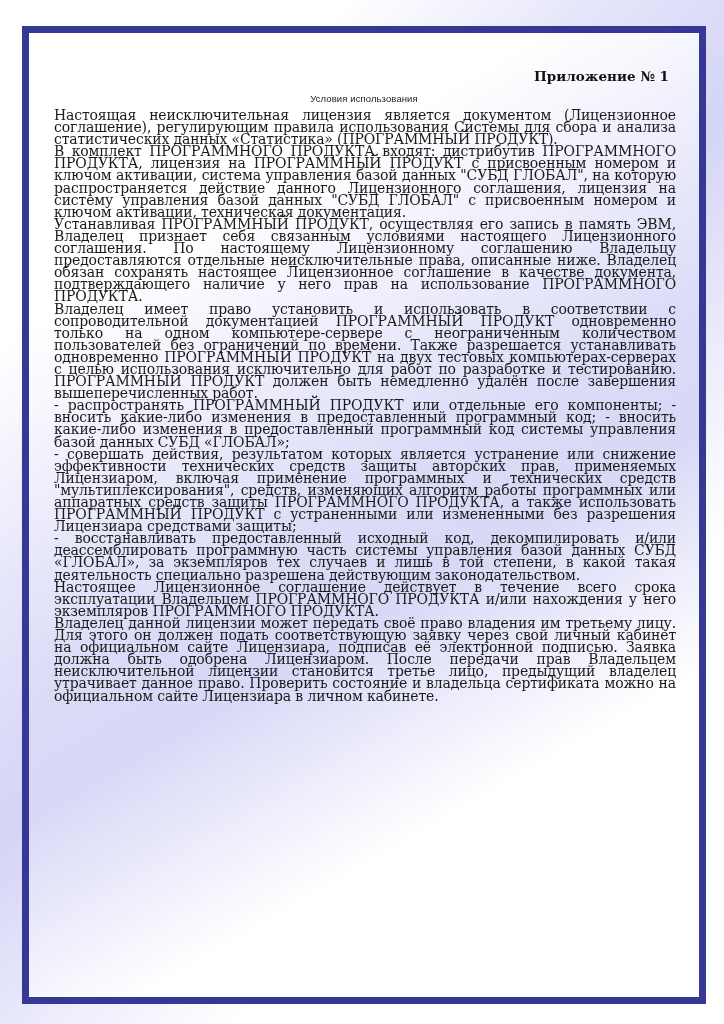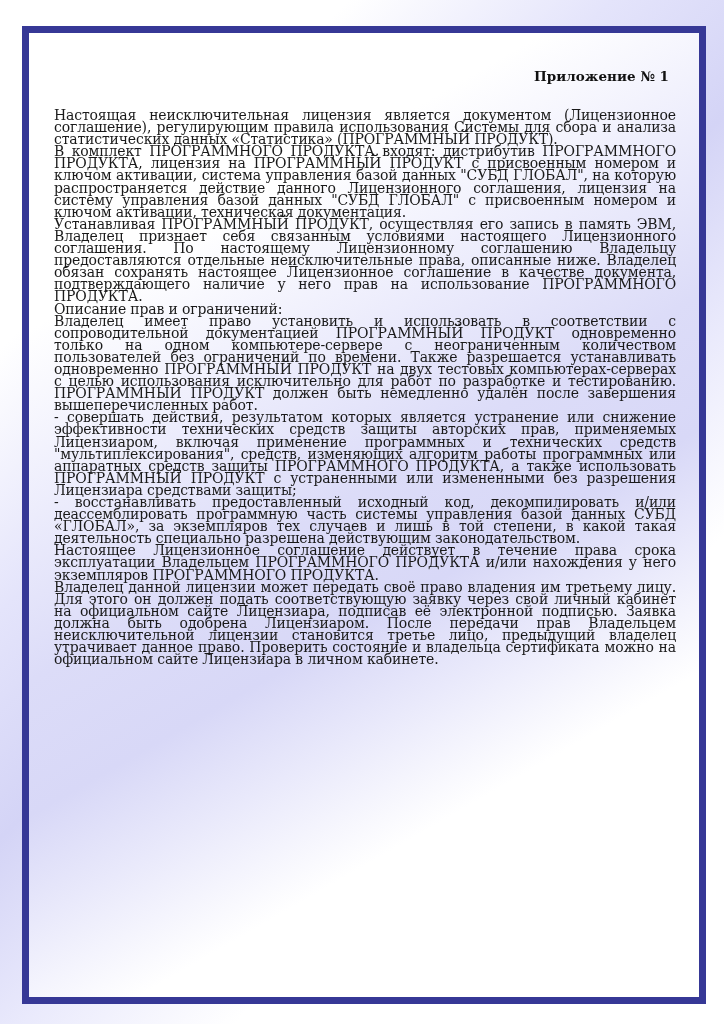--- a/index.html
+++ b/index.html
@@ -28,24 +28,25 @@
       font-size: 14px; line-height: 12.1px; color: #1a1a1a;
       text-align: justify; letter-spacing: -0.15px;
     }
     .body-text p { margin: 0; }
   </style>
 </head>
 <body>
 
 <div class="frame">
   <div class="appendix">Приложение № 1</div>
+  <div class="subtitle">Условия использования</div>
   <div class="body-text">
     <p>Настоящая неисключительная лицензия является документом (Лицензионное соглашение), регулирующим правила использования Системы для сбора и анализа статистических данных «Статистика» (ПРОГРАММНЫЙ ПРОДУКТ).</p>
     <p>В комплект ПРОГРАММНОГО ПРОДУКТА входят: дистрибутив ПРОГРАММНОГО ПРОДУКТА, лицензия на ПРОГРАММНЫЙ ПРОДУКТ с присвоенным номером и ключом активации, система управления базой данных "СУБД ГЛОБАЛ", на которую распространяется действие данного Лицензионного соглашения, лицензия на систему управления базой данных "СУБД ГЛОБАЛ" с присвоенным номером и ключом активации, техническая документация.</p>
     <p>Устанавливая ПРОГРАММНЫЙ ПРОДУКТ, осуществляя его запись в память ЭВМ, Владелец признает себя связанным условиями настоящего Лицензионного соглашения. По настоящему Лицензионному соглашению Владельцу предоставляются отдельные неисключительные права, описанные ниже. Владелец обязан сохранять настоящее Лицензионное соглашение в качестве документа, подтверждающего наличие у него прав на использование ПРОГРАММНОГО ПРОДУКТА.</p>
-    <p>Описание прав и ограничений:</p>
     <p>Владелец имеет право установить и использовать в соответствии с сопроводительной документацией ПРОГРАММНЫЙ ПРОДУКТ одновременно только на одном компьютере-сервере с неограниченным количеством пользователей без ограничений по времени. Также разрешается устанавливать одновременно ПРОГРАММНЫЙ ПРОДУКТ на двух тестовых компьютерах-серверах с целью использования исключительно для работ по разработке и тестированию. ПРОГРАММНЫЙ ПРОДУКТ должен быть немедленно удалён после завершения вышеперечисленных работ.</p>
+    <p>- распространять ПРОГРАММНЫЙ ПРОДУКТ или отдельные его компоненты; - вносить какие-либо изменения в предоставленный программный код; - вносить какие-либо изменения в предоставленный программный код системы управления базой данных СУБД «ГЛОБАЛ»;</p>
     <p>- совершать действия, результатом которых является устранение или снижение эффективности технических средств защиты авторских прав, применяемых Лицензиаром, включая применение программных и технических средств "мультиплексирования", средств, изменяющих алгоритм работы программных или аппаратных средств защиты ПРОГРАММНОГО ПРОДУКТА, а также использовать ПРОГРАММНЫЙ ПРОДУКТ с устраненными или измененными без разрешения Лицензиара средствами защиты;</p>
     <p>- восстанавливать предоставленный исходный код, декомпилировать и/или деассемблировать программную часть системы управления базой данных СУБД «ГЛОБАЛ», за экземпляров тех случаев и лишь в той степени, в какой такая деятельность специально разрешена действующим законодательством.</p>
-    <p>Настоящее Лицензионное соглашение действует в течение права срока эксплуатации Владельцем ПРОГРАММНОГО ПРОДУКТА и/или нахождения у него экземпляров ПРОГРАММНОГО ПРОДУКТА.</p>
+    <p>Настоящее Лицензионное соглашение действует в течение всего срока эксплуатации Владельцем ПРОГРАММНОГО ПРОДУКТА и/или нахождения у него экземпляров ПРОГРАММНОГО ПРОДУКТА.</p>
     <p>Владелец данной лицензии может передать своё право владения им третьему лицу. Для этого он должен подать соответствующую заявку через свой личный кабинет на официальном сайте Лицензиара, подписав её электронной подписью. Заявка должна быть одобрена Лицензиаром. После передачи прав Владельцем неисключительной лицензии становится третье лицо, предыдущий владелец утрачивает данное право. Проверить состояние и владельца сертификата можно на официальном сайте Лицензиара в личном кабинете.</p>
   </div>
 </div>
 
 </body></html>

